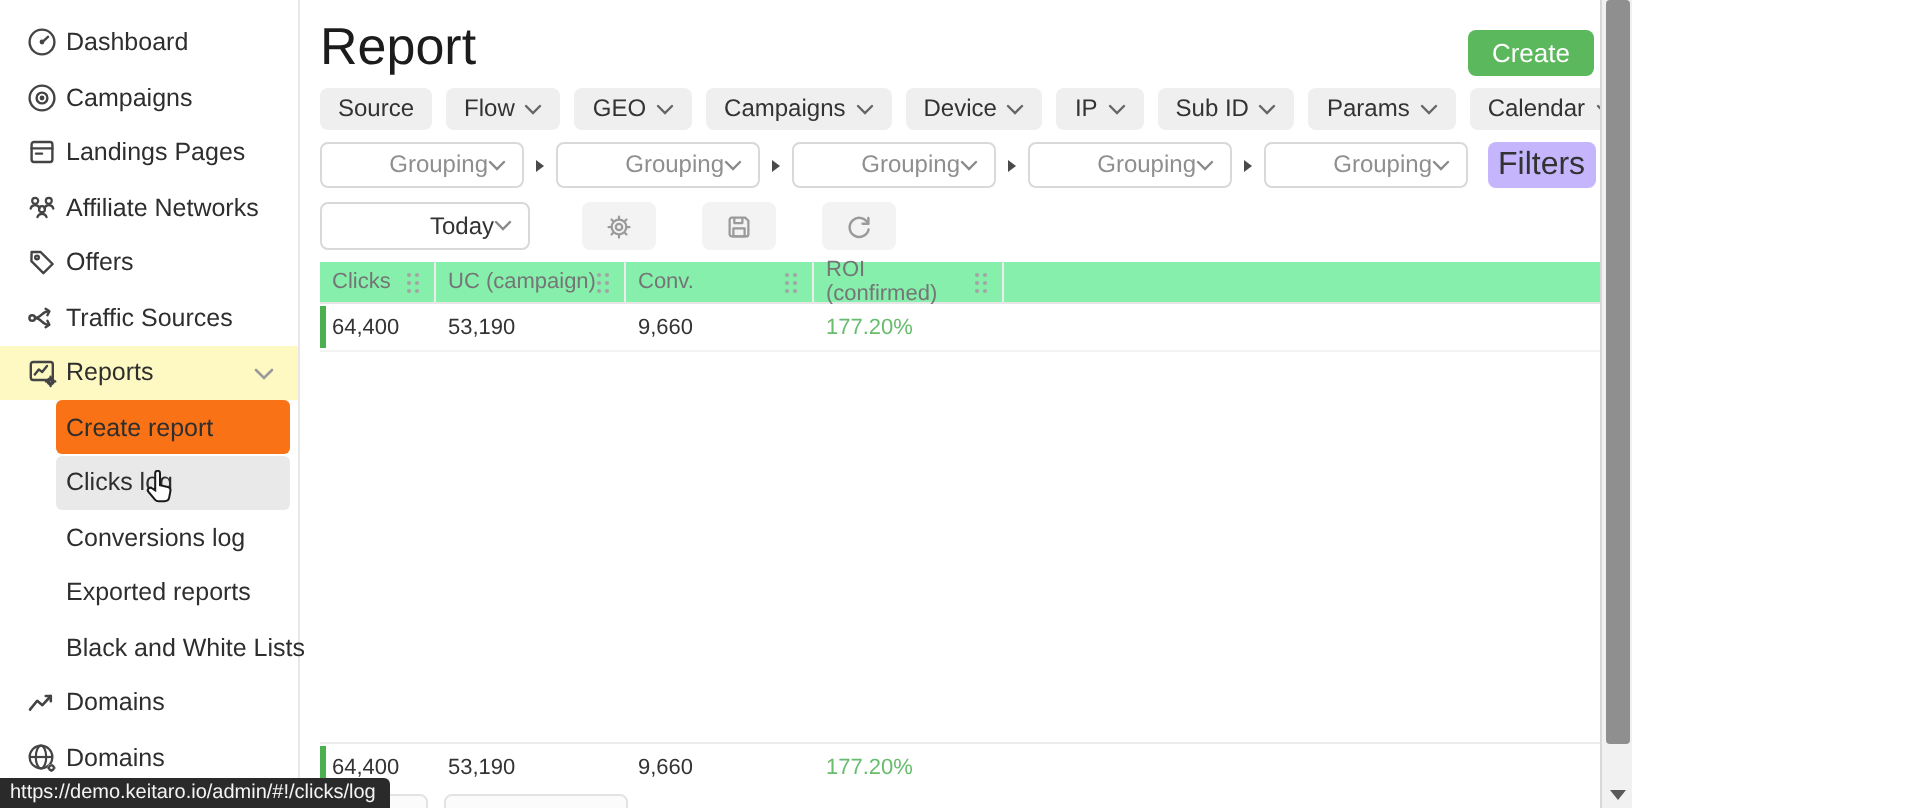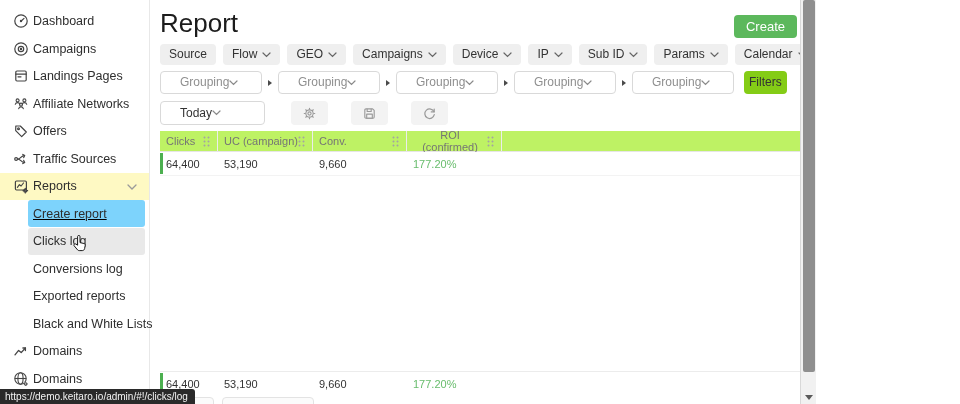--- a/index.html
+++ b/index.html
@@ -9,48 +9,48 @@
 
   
   .sidebar { position:absolute; left:0; top:0; width:150px; height:404px; background:#fff; border-right:1px solid #e8e8e8; }
   .nav-item { position:absolute; left:0; width:149px; height:27px; display:flex; align-items:center; cursor:pointer; }
   .nav-item .nicon { position:absolute; left:13px; width:16px; height:16px; display:flex; align-items:center; justify-content:center; }
   .nav-item .nlabel { position:absolute; left:33px; font-size:12.5px; color:#2e2e2e; white-space:nowrap; }
   .nav-item.active { background:#fef9c3; }
   .nav-chevron { position:absolute; right:12px; top:11px; }
   .sub-item { position:absolute; left:28px; width:117px; height:27px; display:flex; align-items:center; padding-left:5px; border-radius:3px; cursor:pointer; }
   .sub-item .nlabel { font-size:12.5px; color:#2e2e2e; white-space:nowrap; }
-  .sub-item.shade1 { background:#7dd3fc;text-decoration:underline; }
+  .sub-item.shade1 { background:#f97316; }
   .sub-item.shade2 { background:#e9e9e9; }
   .cursor-hand { position:absolute; left:73px; top:235px; z-index:5; }
 
   .statusbar { position:absolute; left:0; bottom:0; height:15px; background:#2a2a2a; color:#f4f4f4; font-size:10px; line-height:15px; padding:0 7px 0 5px; border-top-right-radius:3px; white-space:nowrap; z-index:6; }
 
   
   .page-title { position:absolute; left:160px; top:8px; font-size:26px; color:#1c1c1c; font-weight:400; }
   .create-btn { position:absolute; right:19px; top:15px; height:23px; padding:0 12px; background:#5cb85c; color:#fff; font-size:13px; line-height:23px; border-radius:4px; cursor:pointer; }
 
   .chip-row { position:absolute; left:160px; top:44px; display:flex; align-items:center; gap:7px; }
   .chip { height:21px; background:#efefef; border-radius:4px; padding:0 9px; font-size:12px; color:#333; line-height:21px; display:flex; align-items:center; cursor:pointer; white-space:nowrap; }
   .chip .chev { margin-left:5px; display:flex; }
   .ext-link { display:flex; align-items:center; gap:5px; color:#4285d4; font-size:12px; cursor:pointer; white-space:nowrap; }
   .ext-link:first-of-type { margin-left:13px; }
 
   .group-row { position:absolute; left:160px; top:71px; display:flex; align-items:center; }
-  .select { position:relative; width:102px; height:23px; background:#fff; border:1px solid #d9d9d9; border-radius:4px; font-size:12px; color:#8f8f8f; line-height:21px; padding:0 19px; cursor:pointer; display:flex; align-items:center; justify-content:flex-start; }
+  .select { position:relative; width:102px; height:23px; background:#fff; border:1px solid #d9d9d9; border-radius:4px; font-size:12px; color:#8f8f8f; line-height:21px; padding:0 8px; cursor:pointer; display:flex; align-items:center; justify-content:flex-end; }
   .sep { width:0; height:0; border-left:4px solid #4a4a4a; border-top:3px solid transparent; border-bottom:3px solid transparent; margin:0 6px; }
-  .filters-btn { height:23px; background:#84cc16; border-radius:4px; padding:0 5px; font-size:12px; color:#333; line-height:23px; margin-left:10px; cursor:pointer; }
+  .filters-btn { height:23px; background:#c4b5fd; border-radius:4px; padding:0 5px; font-size:16px; color:#333; line-height:23px; margin-left:10px; cursor:pointer; }
 
   .toolbar-row { position:absolute; left:160px; top:101px; display:flex; align-items:center; gap:23px; }
   .select.wide { width:105px; height:24px; color:#333; margin-right:3px; }
   .icon-btn { width:37px; height:24px; background:#f3f3f3; border-radius:4px; display:flex; align-items:center; justify-content:center; cursor:pointer; }
 
   
   .tablewrap { position:absolute; left:160px; top:131px; width:781px; height:264px; background:#fff; }
-  .thead { position:absolute; left:0; top:0; width:781px; height:21px; background:#bef264; border-bottom:1px solid #e6e6e6; display:flex;text-align:center; }
+  .thead { position:absolute; left:0; top:0; width:781px; height:21px; background:#86efac; border-bottom:1px solid #e6e6e6; display:flex; }
   .th { position:relative; display:flex; align-items:center; padding-left:6px; font-size:11px; color:#757575; border-right:1px solid #ececec; cursor:pointer; }
   .th .handle { margin-left:auto; margin-right:7px; display:flex; cursor:grab; }
   .th:nth-child(1){ width:58px; } .th:nth-child(2){ width:95px; } .th:nth-child(3){ width:94px; } .th:nth-child(4){ width:95px; }
   .th.rest { flex:1; border-right:none; cursor:default; }
 
   .trow { position:absolute; left:0; width:781px; height:24px; display:flex; align-items:center; background:#fff; }
   .trow.data { top:21px; border-bottom:1px solid #f3f3f3; }
   .trow.totals { top:240px; height:24px; border-top:1px solid #ececec; }
   .trow::before { content:""; position:absolute; left:0; top:1px; bottom:1px; width:3px; background:#4caf50; }
   .td { padding-left:6px; font-size:11px; color:#333; }

